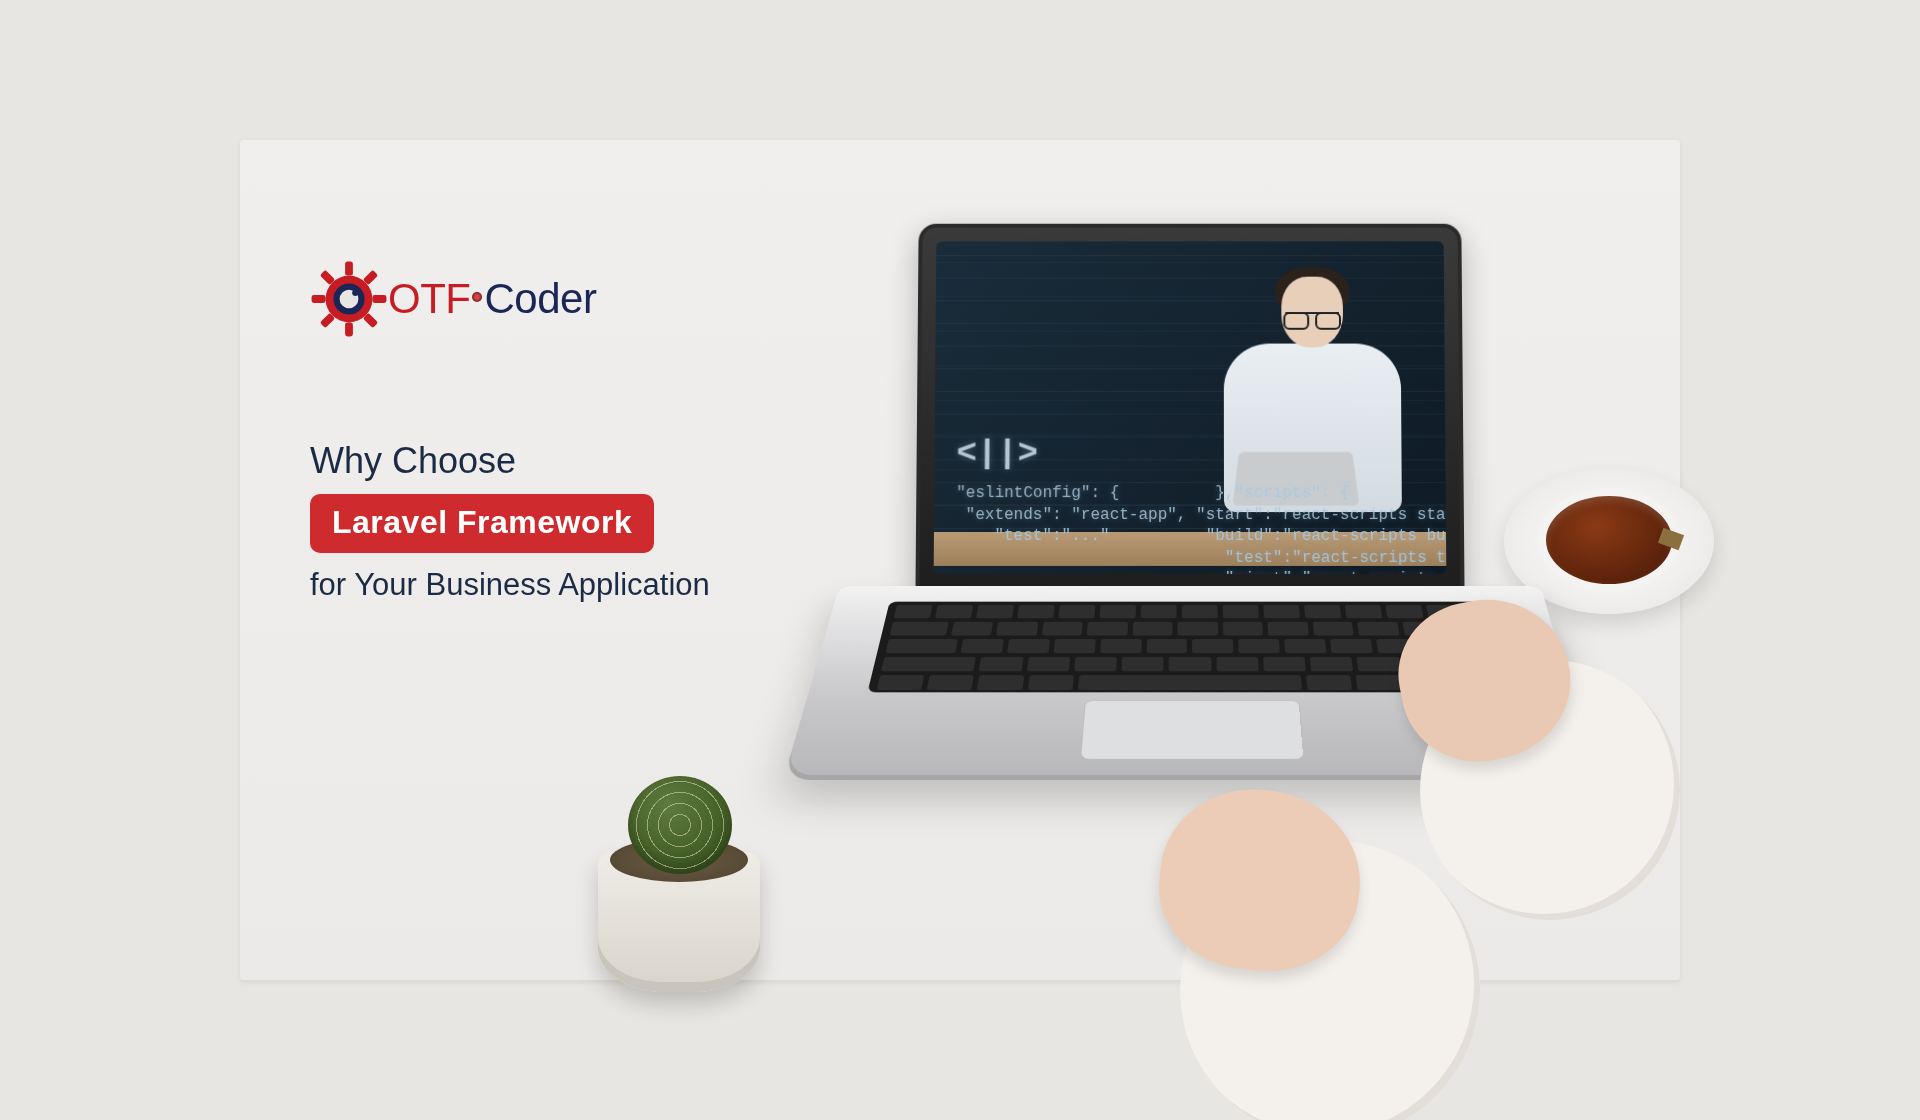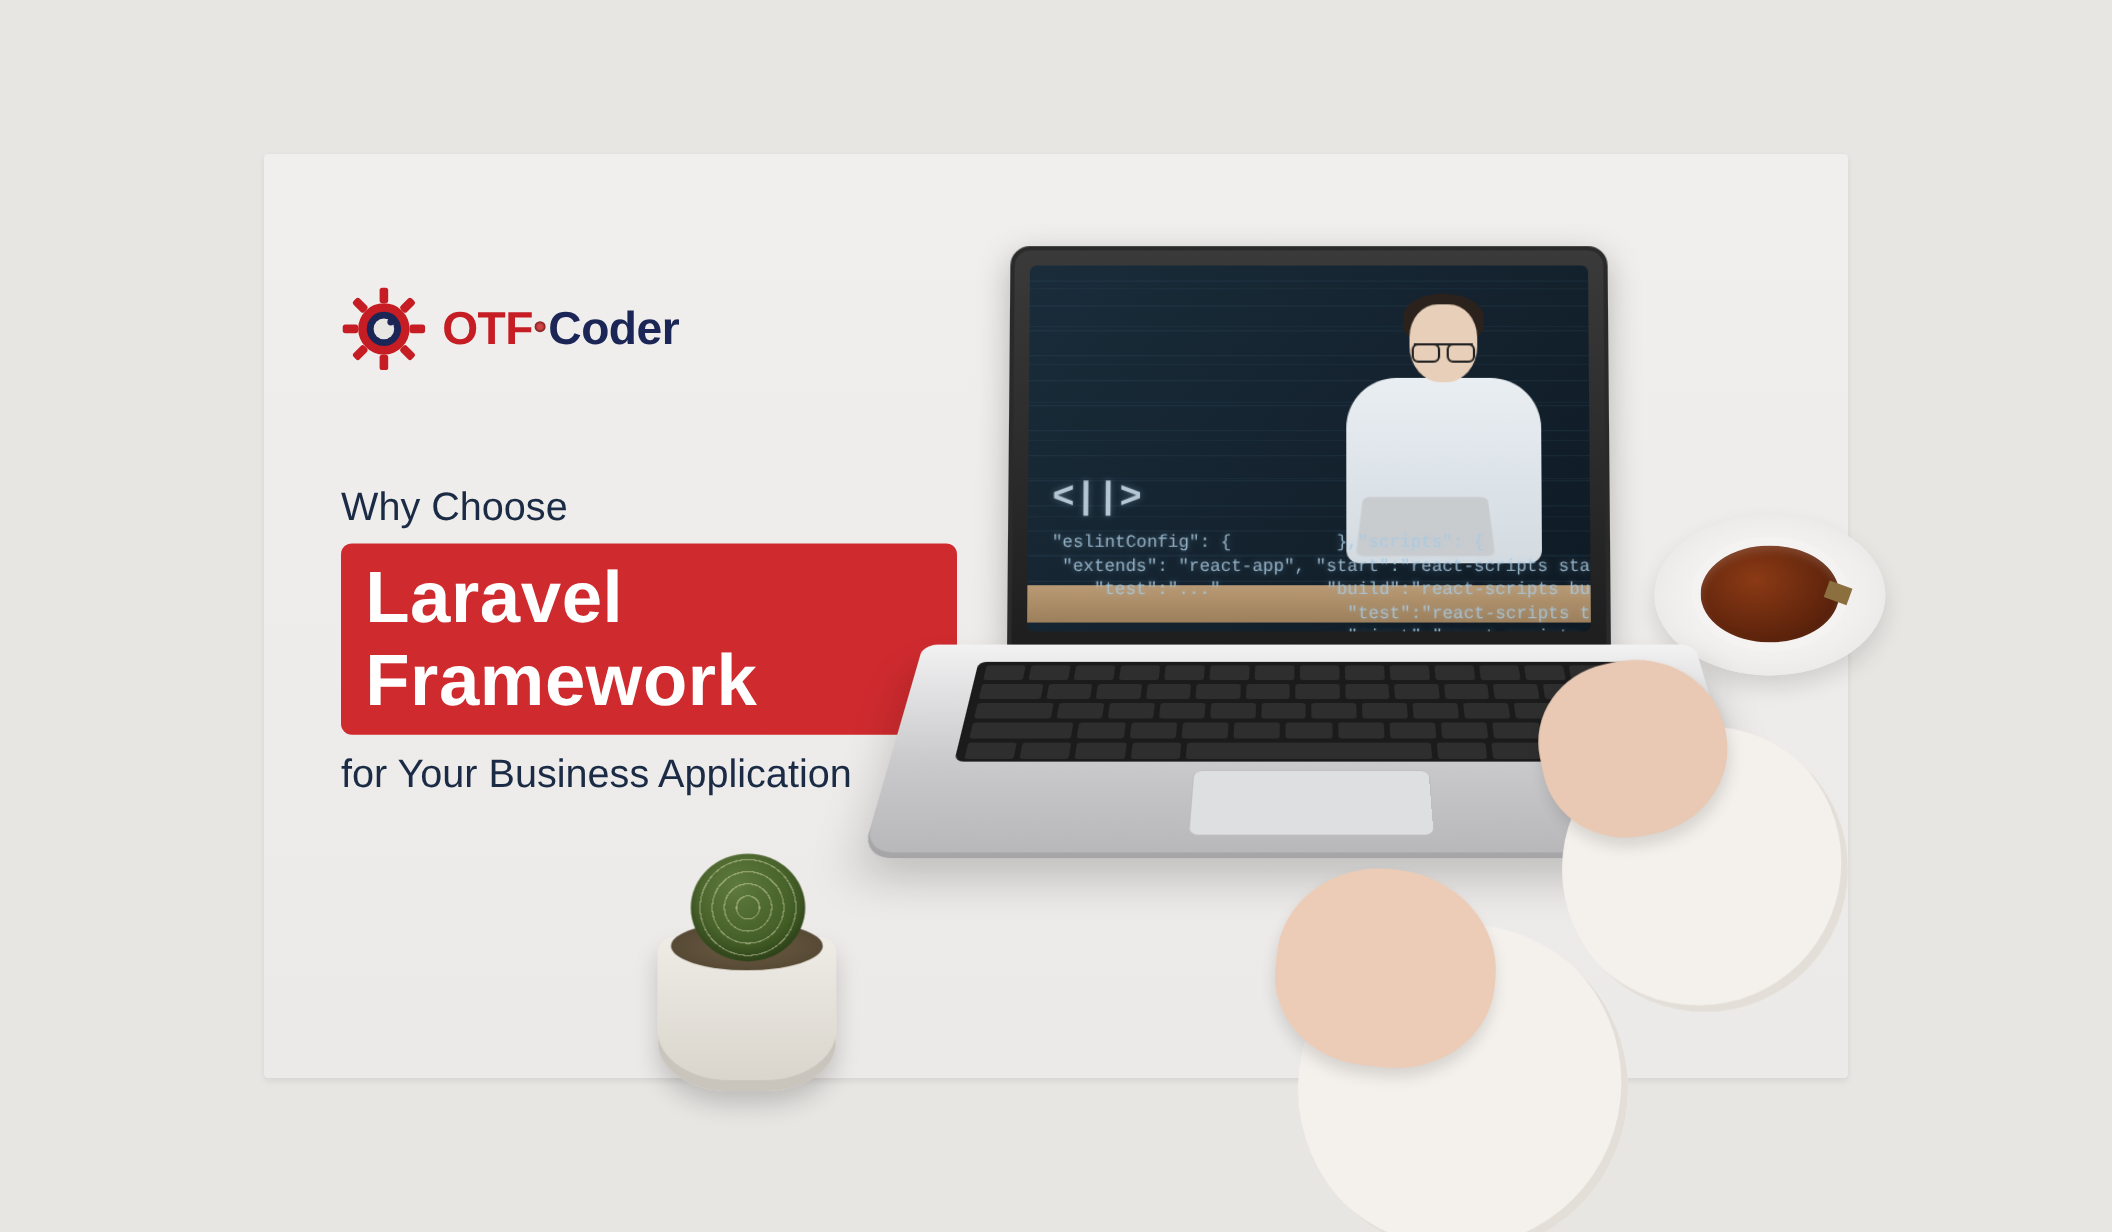--- a/index.html
+++ b/index.html
@@ -31,22 +31,21 @@
     align-items: center;
   }
   .gear {
     width: 78px;
     height: 78px;
     position: relative;
   }
   .gear svg { width: 100%; height: 100%; display: block; }
   .logo-text {
     font-size: 42px;
-    font-weight: 700;
-    margin-left: 14px;
+    font-weight: 400;
     letter-spacing: -0.5px;
     text-align: center;
   }
   .logo-text .otf { color: #c51d23; }
   .logo-text .coder { color: #1b2656; }
   .dot {
     display: inline-block;
     width: 10px;
     height: 10px;
     border-radius: 50%;
@@ -64,30 +63,30 @@
   }
   .h-line1 {
     color: #1c2b45;
     font-size: 36px;
     font-weight: 400;
   }
   .h-framework {
     display: inline-block;
     background: #cf2a2e;
     color: #fff;
-    font-size: 66px;
+    font-size: 32px;
     font-weight: 800;
     padding: 10px 22px 12px 22px;
     border-radius: 10px;
     margin-top: 12px;
     letter-spacing: 0.5px;
   }
   .h-line3 {
     color: #1c2b45;
-    font-size: 36px;
+    font-size: 31px;
     font-weight: 400;
     margin-top: 14px;
   }
 
   
   .laptop {
     position: absolute;
     left: 600px;
     top: 80px;
     width: 700px;

